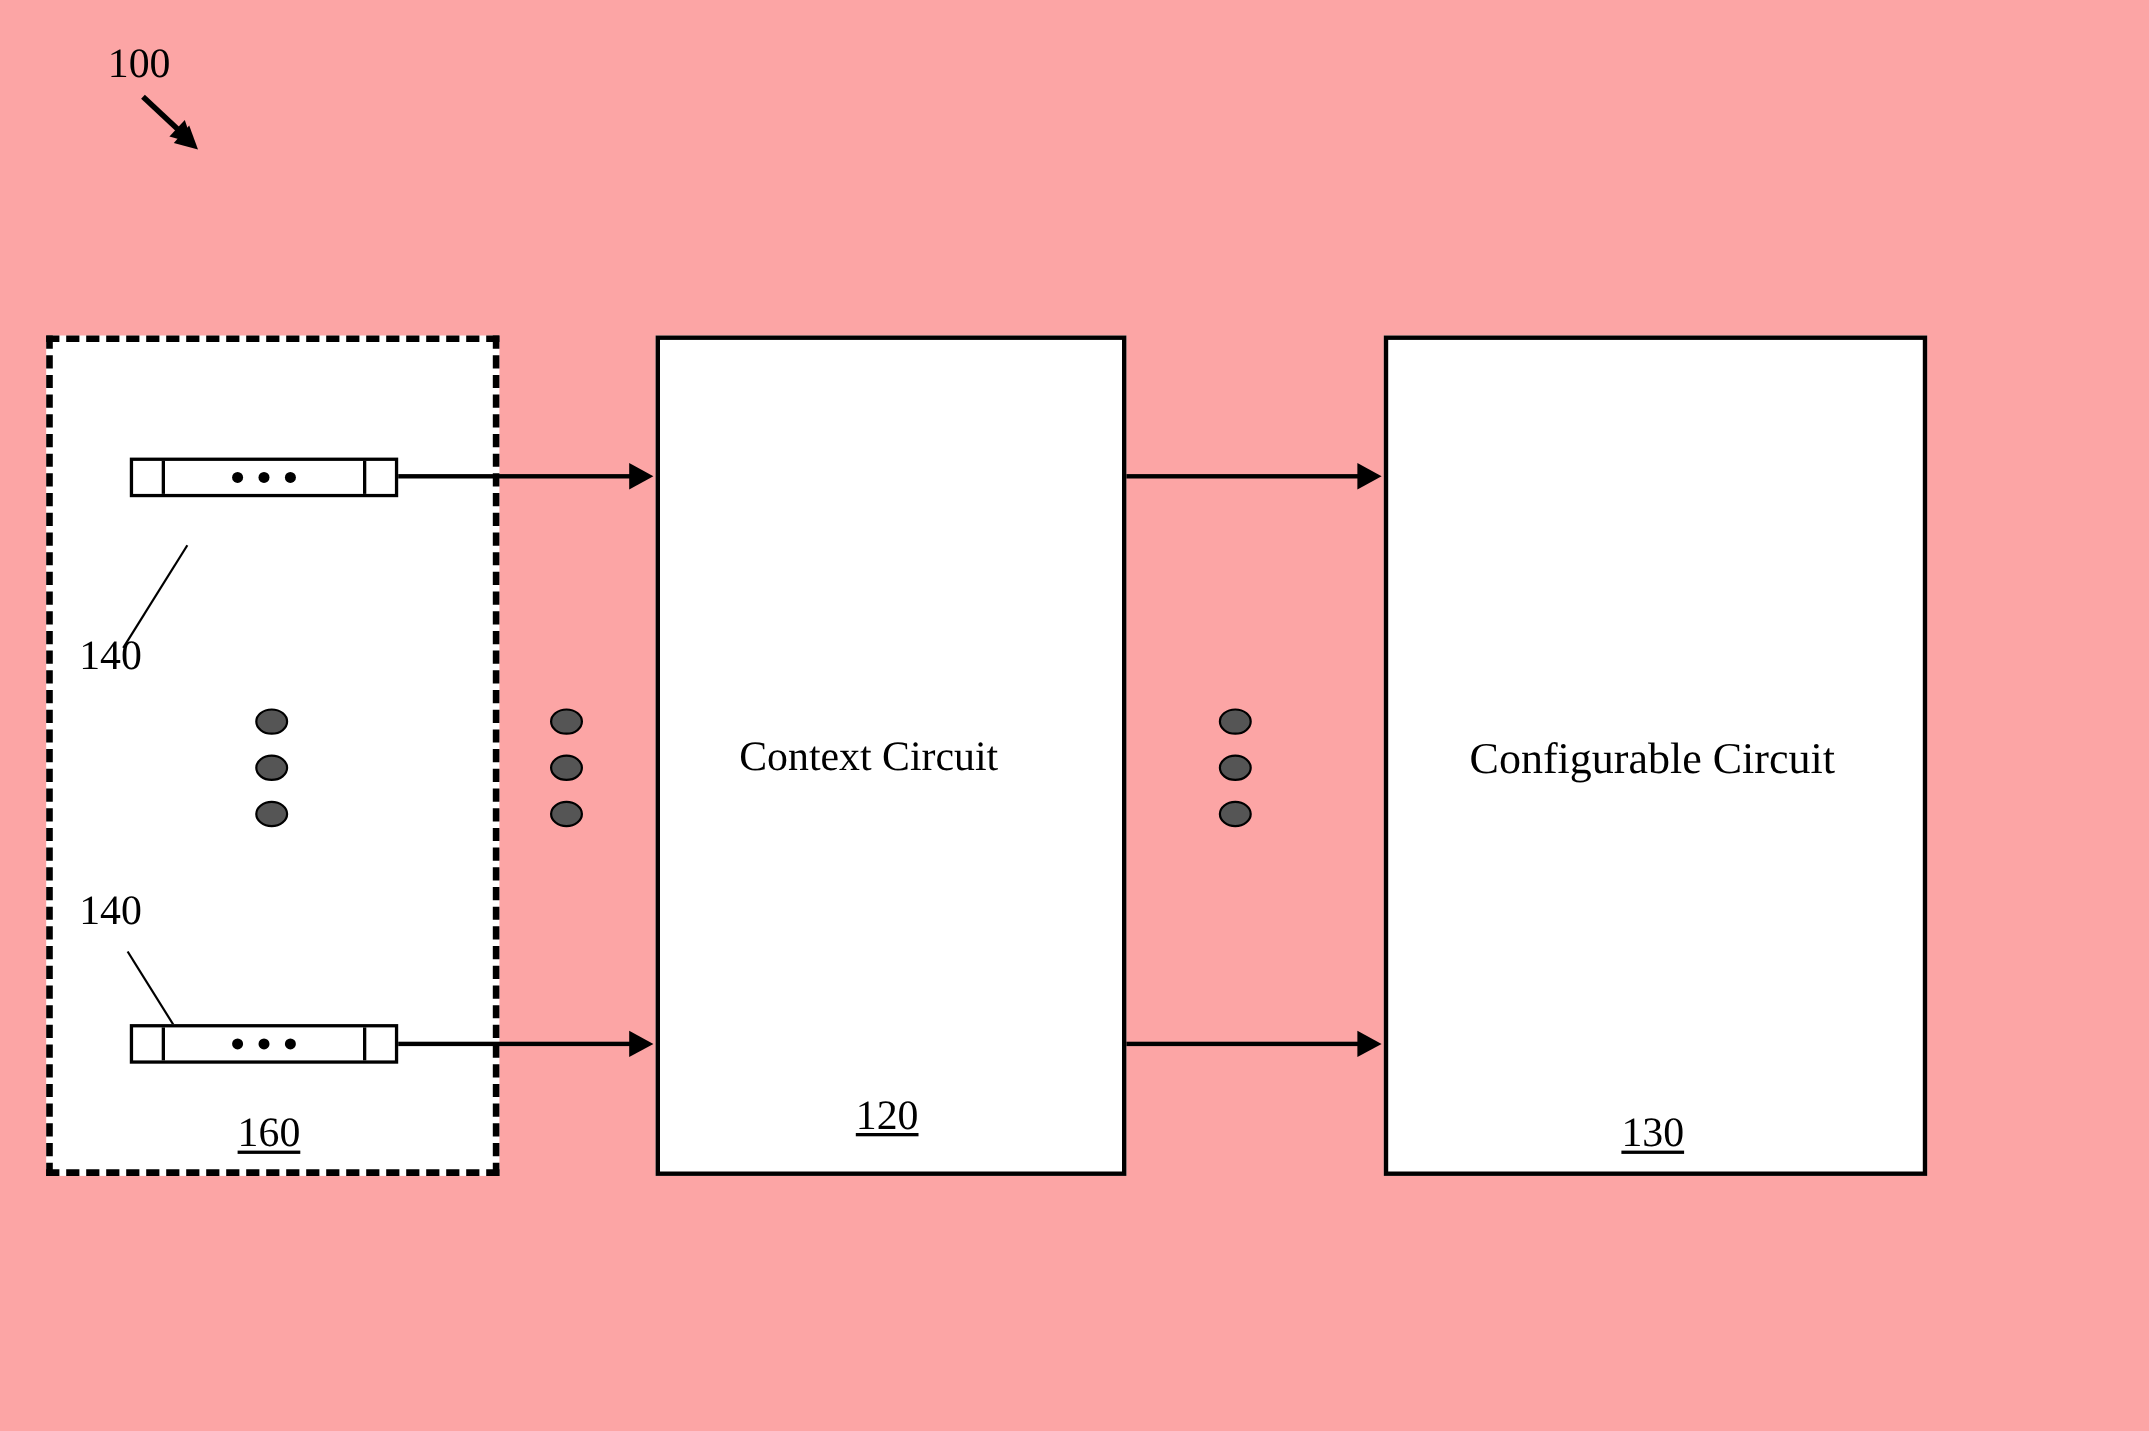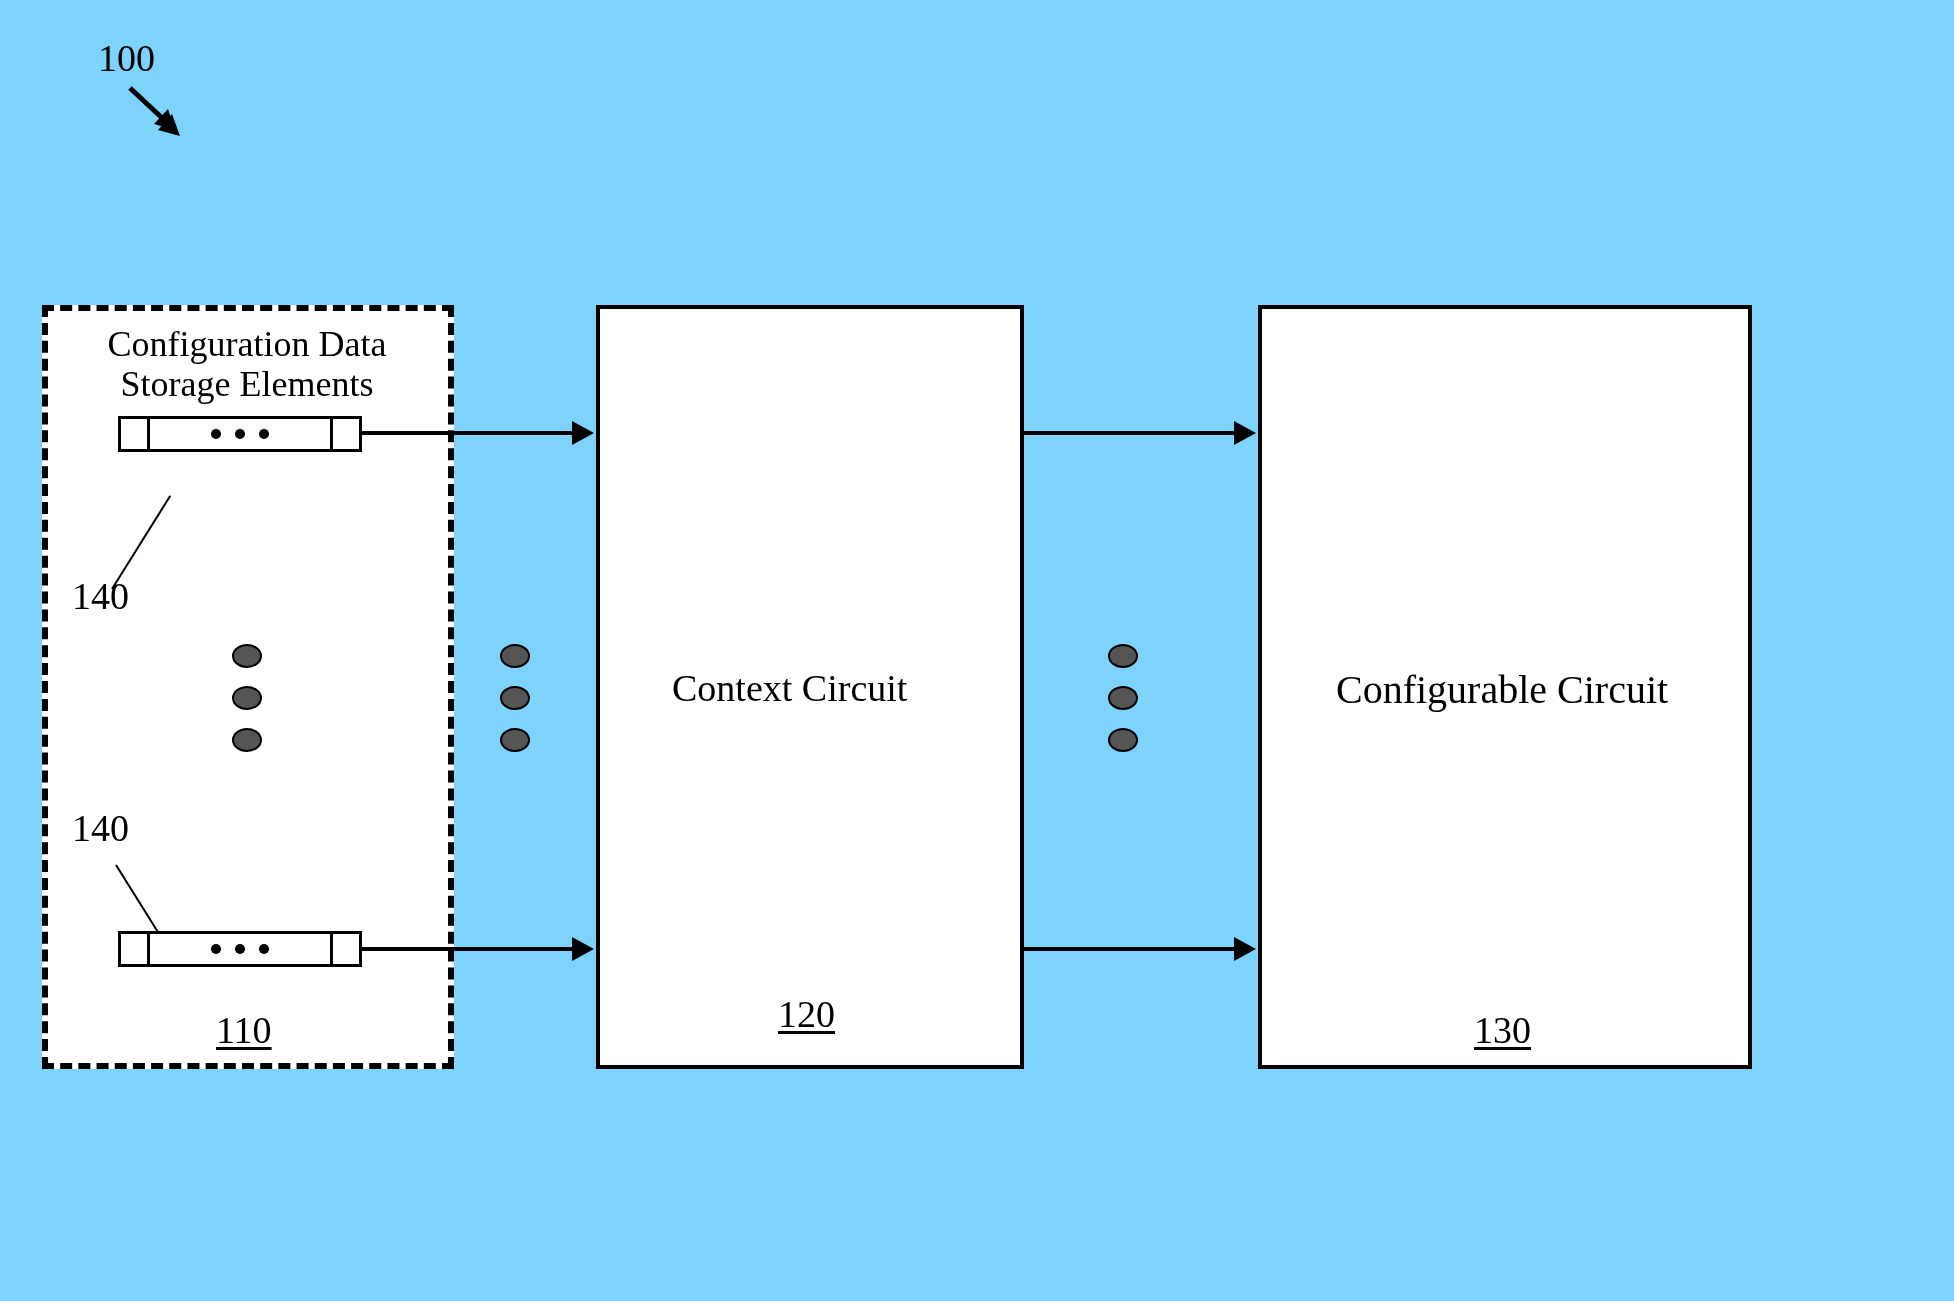--- a/index.html
+++ b/index.html
@@ -6,21 +6,21 @@
     margin: 0;
     padding: 0;
     background: #fff;
     font-family: "Times New Roman", Times, serif;
     color: #000;
   }
   .canvas {
     position: relative;
     width: 1954px;
     height: 1301px;
-    background: #7dd3fc;
+    background: #fca5a5;
   }
   .label {
     position: absolute;
     font-size: 38px;
     line-height: 1.1;
     white-space: pre;
   }
   .ref-underline {
     text-decoration: underline;
     text-underline-offset: 4px;
@@ -112,22 +112,20 @@
 <div class="canvas">
 
   <div class="label" style="left:98px; top:38px;">100</div>
   <svg style="position:absolute; left:120px; top:78px; width:90px; height:80px;">
     <line x1="10" y1="10" x2="55" y2="52" stroke="#000" stroke-width="5"></line>
     <polygon points="55,52 34,46 48,31" fill="#000"></polygon>
     <polygon points="60,58 38,52 52,36" fill="#000"></polygon>
   </svg>
 
   <div class="dashed-box" style="left:42px; top:305px; width:412px; height:764px;"></div>
-  <div class="label" style="left:72px; top:325px; text-align:center; width:350px; white-space:pre-line; font-size:36px;">Configuration Data
-Storage Elements</div>
 
   <div class="storage" style="left:118px; top:416px; width:244px;">
     <div class="cap"></div>
     <div class="mid">
       <span class="small-dot"></span>
       <span class="small-dot"></span>
       <span class="small-dot"></span>
     </div>
     <div class="cap right"></div>
   </div>
@@ -146,21 +144,21 @@
   <div class="storage" style="left:118px; top:931px; width:244px;">
     <div class="cap"></div>
     <div class="mid">
       <span class="small-dot"></span>
       <span class="small-dot"></span>
       <span class="small-dot"></span>
     </div>
     <div class="cap right"></div>
   </div>
 
-  <div class="label ref-underline" style="left:216px; top:1010px;">110</div>
+  <div class="label ref-underline" style="left:216px; top:1010px;">160</div>
 
   <div class="arrow-line" style="left:362px; top:431px; width:212px;"></div>
   <div class="arrow-head-right" style="left:572px; top:421px;"></div>
 
   <div class="arrow-line" style="left:362px; top:947px; width:212px;"></div>
   <div class="arrow-head-right" style="left:572px; top:937px;"></div>
 
   <div class="vell" style="left:500px; top:644px;">
     <div class="dot"></div>
     <div class="dot"></div>

